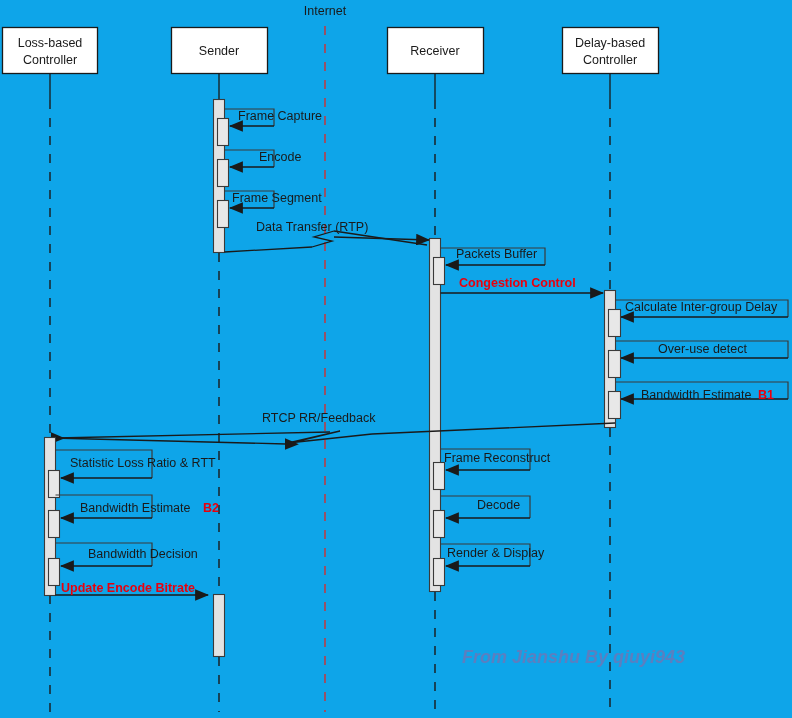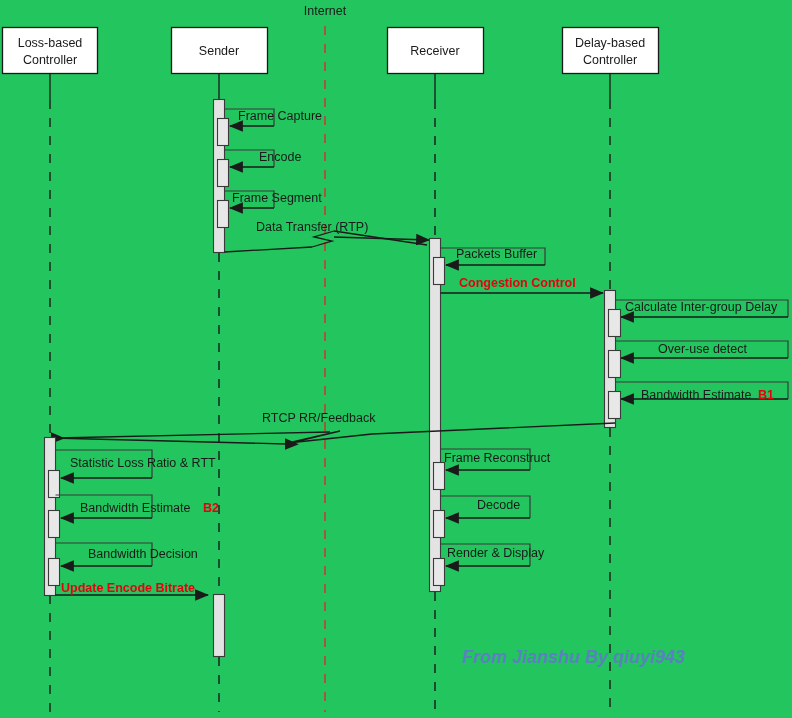--- a/index.html
+++ b/index.html
@@ -8,21 +8,21 @@
     padding: 0;
     background: #ffffff;
   }
   body {
     font-family: "Liberation Sans", sans-serif;
   }
   #stage {
     position: relative;
     width: 792px;
     height: 718px;
-    background: #22c55e;
+    background: #0ea5e9;
     overflow: hidden;
   }
   #stage svg {
     position: absolute;
     left: 0;
     top: 0;
   }
   .lifeline-box {
     fill: #ffffff;
     stroke: #1a1a1a;

